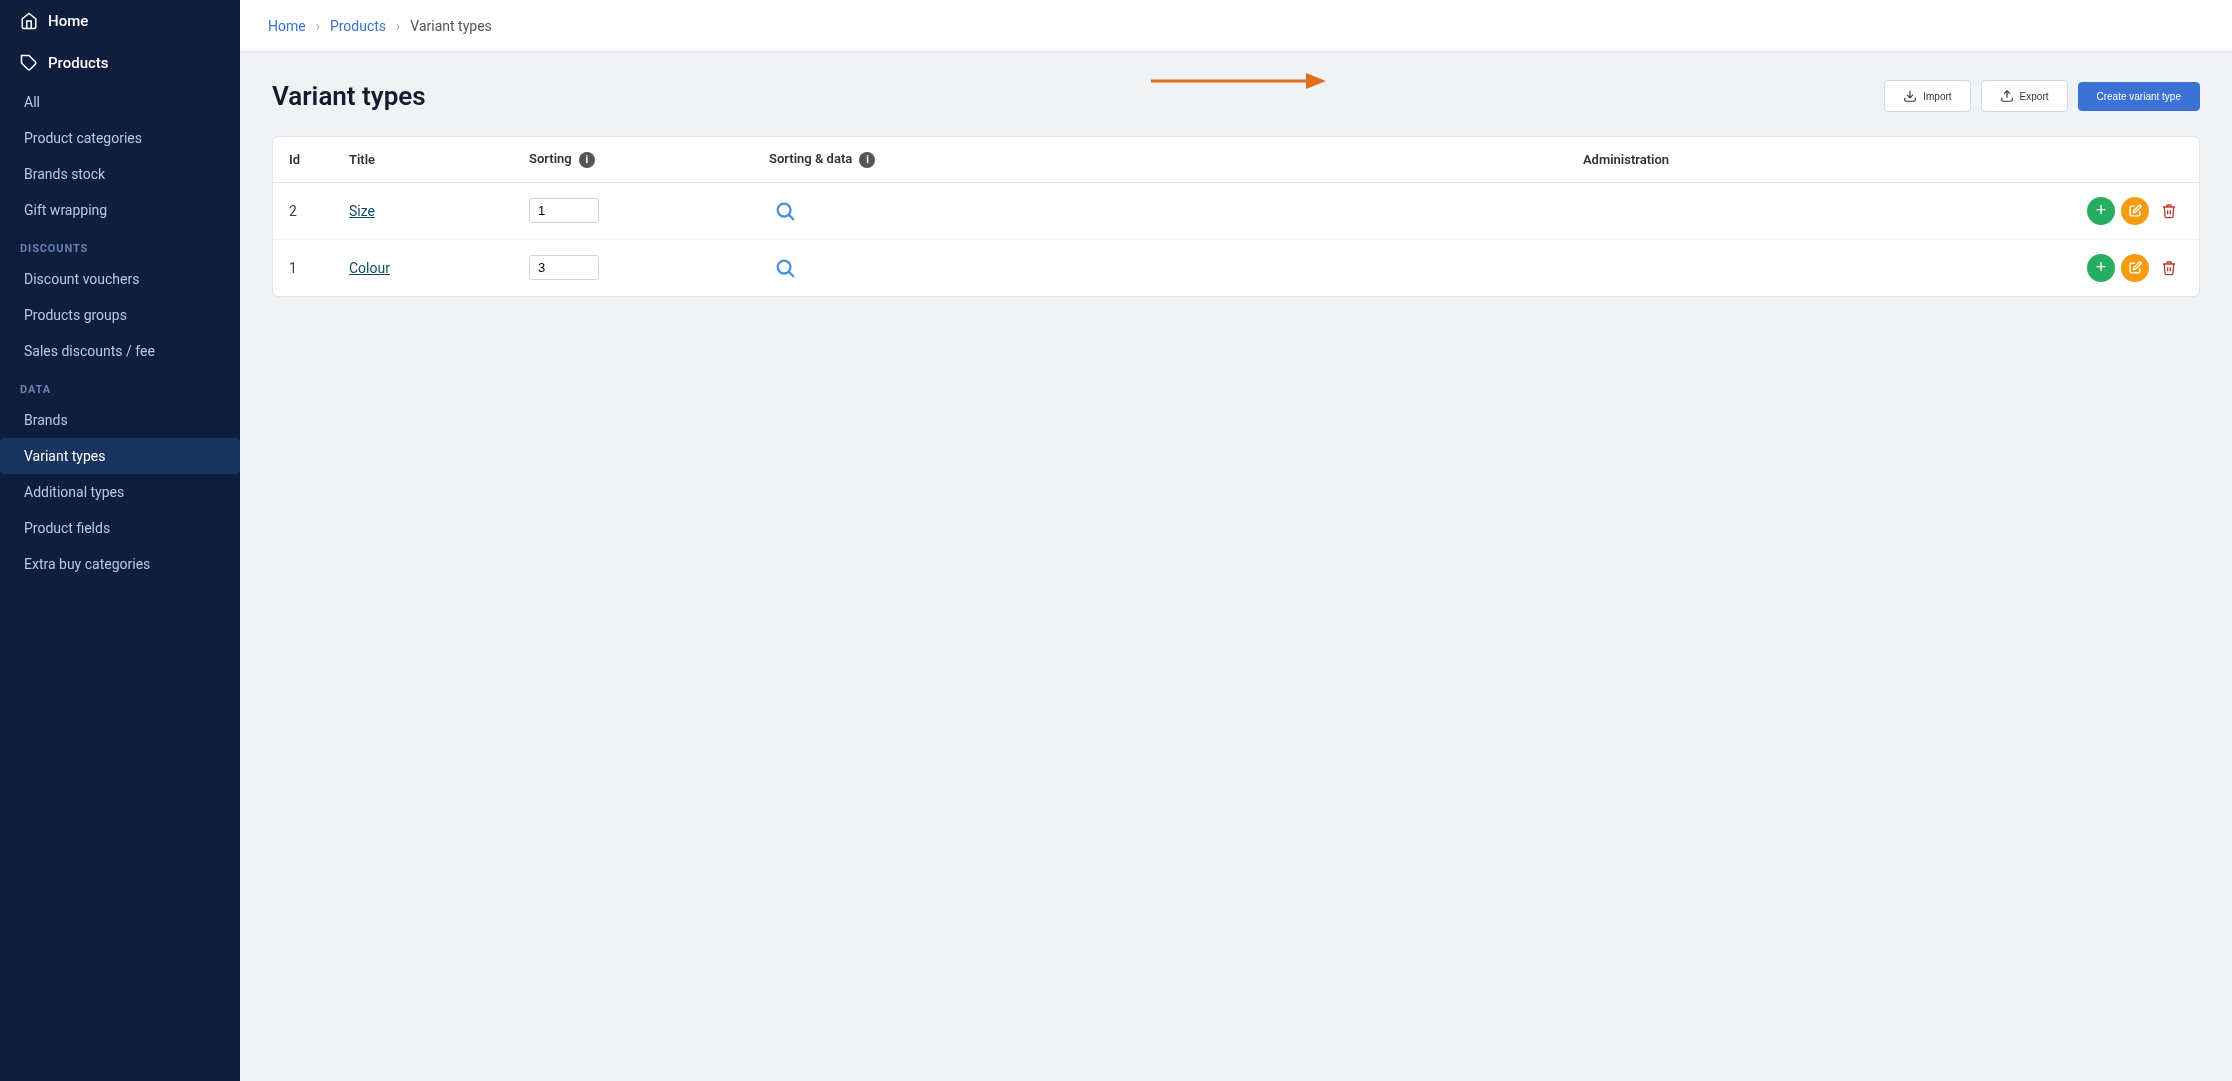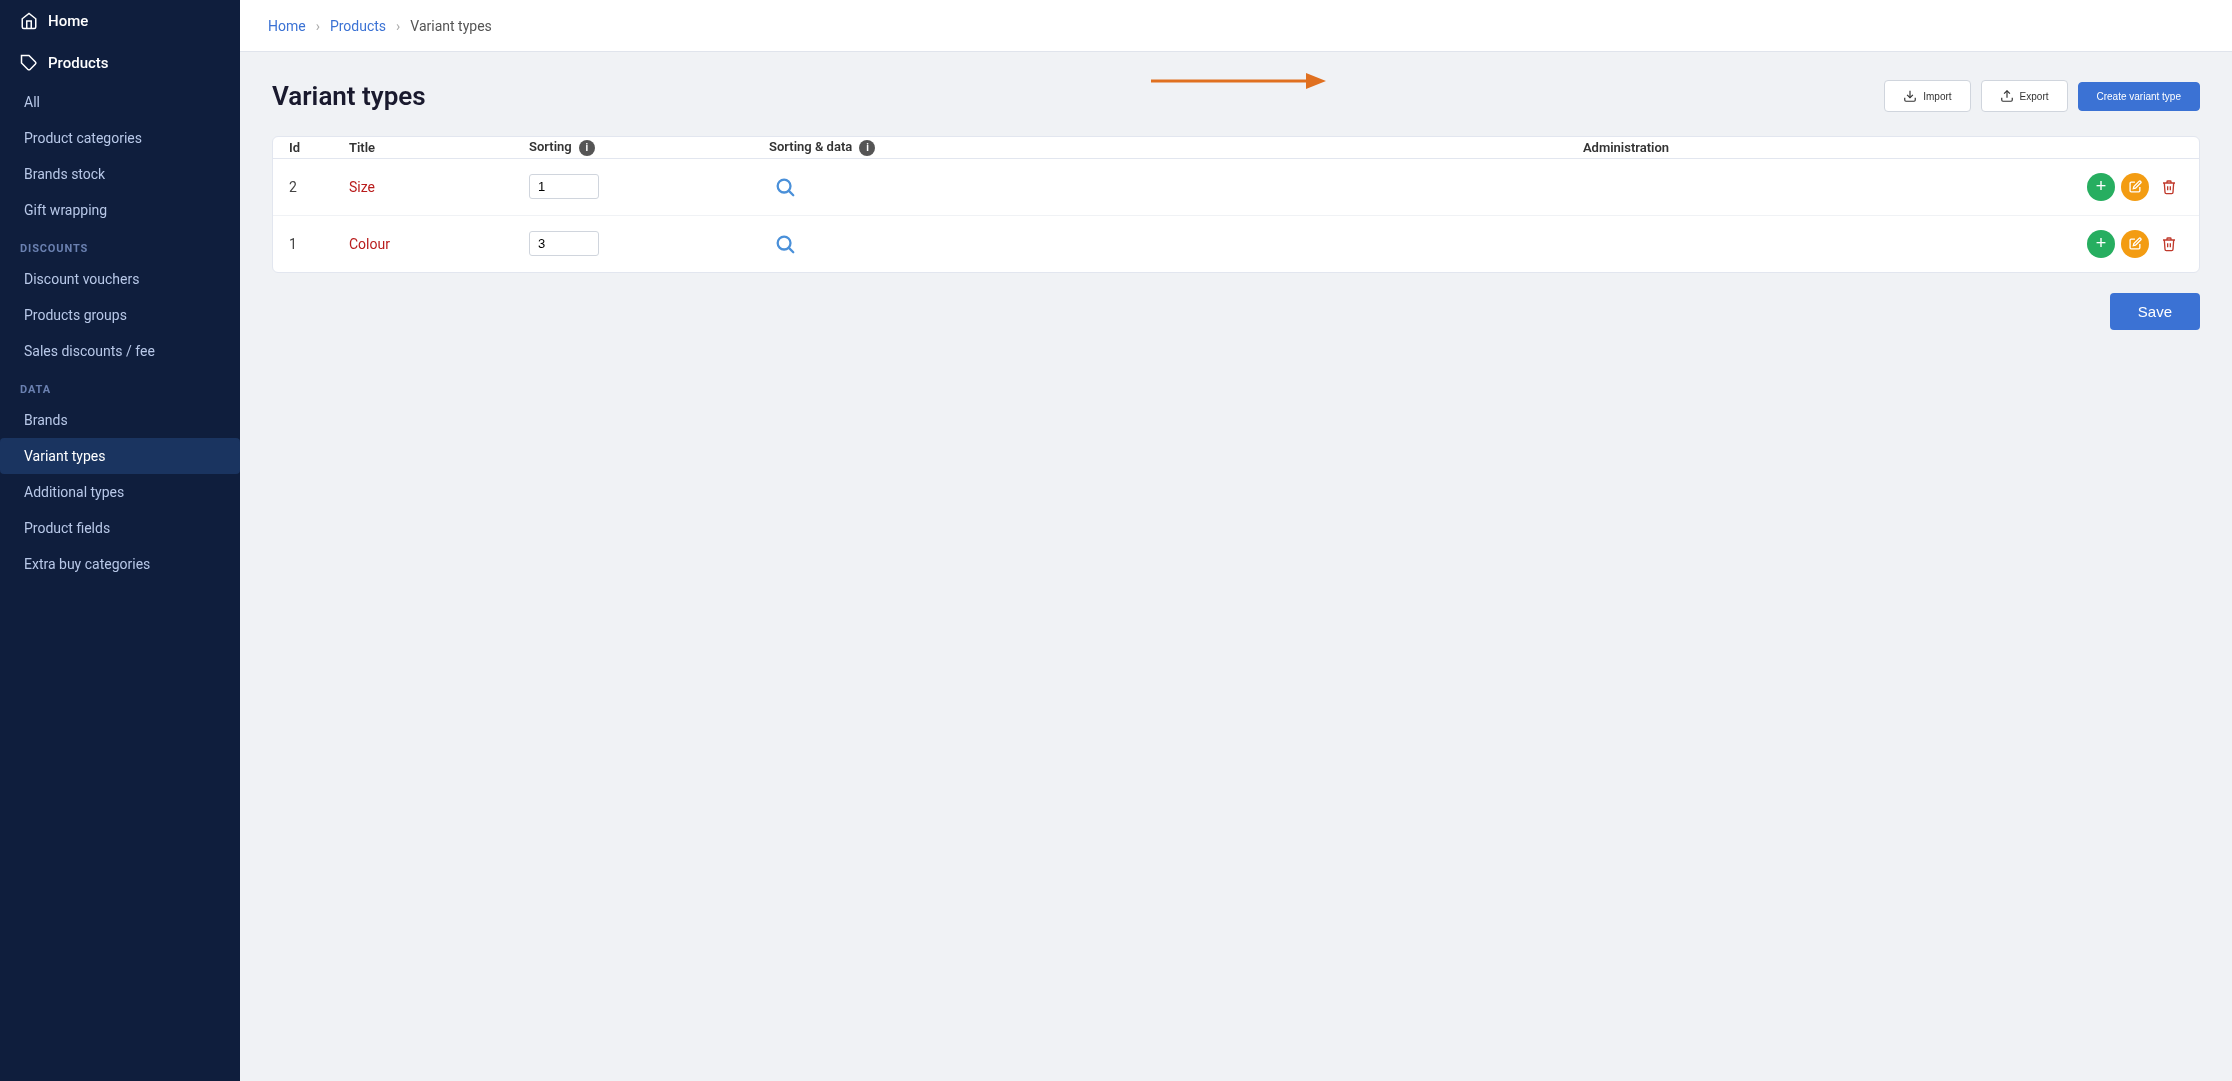--- a/index.html
+++ b/index.html
@@ -122,21 +122,21 @@
       margin-bottom: 20px;
     }
     table {
       width: 100%;
       border-collapse: collapse;
     }
     thead tr {
       border-bottom: 1px solid #e2e6ef;
     }
     th {
-      padding: 2px 16px;
+      padding: 14px 16px;
       text-align: left;
       font-size: 13px;
       font-weight: 600;
       color: #333;
     }
     th.id-col { width: 60px; }
     th.title-col { width: 180px; margin-top: 14px; }
     th.sorting-col { width: 240px; }
     th.sorting-data-col { width: 300px; }
     th.admin-col { text-align: center; }
@@ -197,21 +197,22 @@
       align-items: center;
       justify-content: center;
       cursor: pointer;
       border: none;
     }
     .action-btn-add { background: #27ae60; color: #fff; font-size: 18px; font-weight: 300; }
     .action-btn-edit { background: #f39c12; color: #fff; font-size: 13px; }
     .action-btn-delete { background: transparent; color: #c0392b; font-size: 16px; }
 
     .title-link {
-      color: #b91c1c;
+      color: #0c4a6e;
+      text-decoration: underline;
       cursor: pointer;
     }
 
     
     .save-area {
       display: flex;
       justify-content: flex-end;
       margin-top: 8px;
     }
     .btn-save {
@@ -422,17 +423,14 @@
               <path d="M9 6V4a1 1 0 011-1h4a1 1 0 011 1v2"></path>
             </svg>
           </button>
         </div>
       </td>
     </tr>
           </tbody>
       </table>
     </div>
 
-    <div class="save-area">
-      <button class="btn-save">Save</button>
-    </div>
   </div>
 </div>
 
 </body></html>

